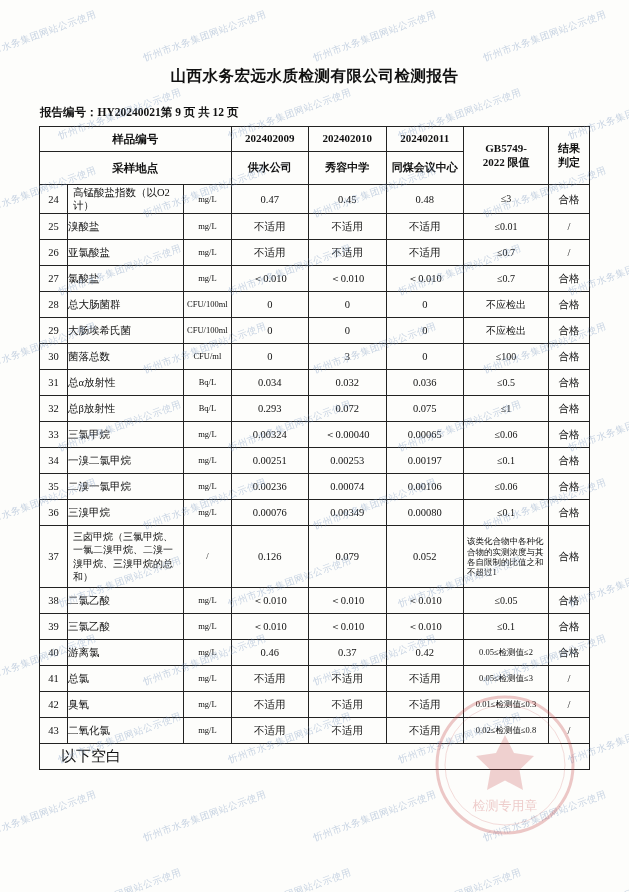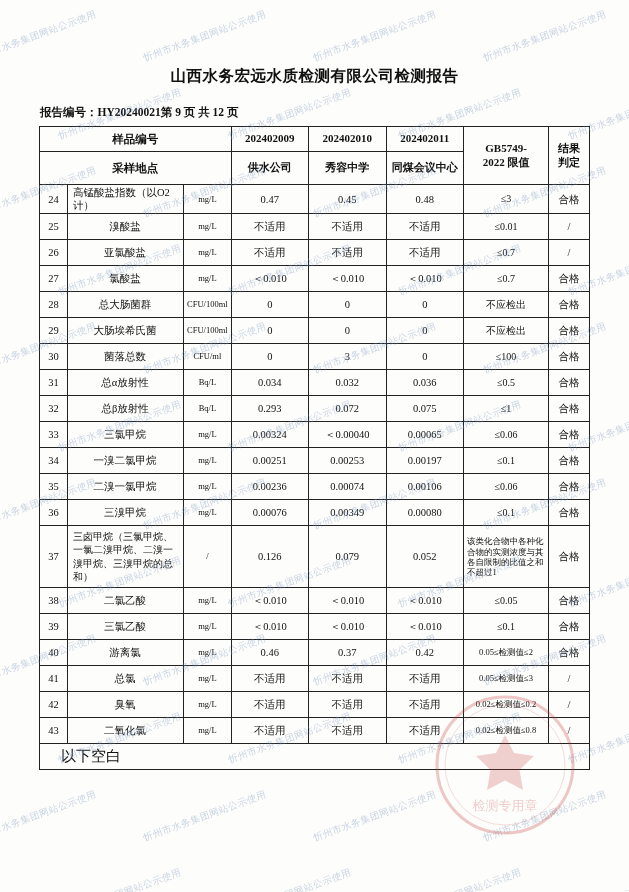--- a/index.html
+++ b/index.html
@@ -46,21 +46,21 @@
     line-height:1.25;
   }
   .hdr{font-weight:bold;font-size:11.5px;}
   .hdr-small{font-weight:bold;font-size:11px;}
   .c-no{width:26px;font-size:10.5px;}
   .c-item{width:108px;text-align:left;padding-left:5px;font-size:10.5px;}
   .c-unit{width:44px;font-size:8.5px;}
   .c-val{width:72px;font-size:10.5px;}
   .c-limit{width:79px;font-size:10px;}
   .c-judge{width:38px;font-size:10.5px;}
-  .item-center{text-align:center;padding-left:0;font-family:Liberation Serif, serif;}
+  .item-center{text-align:left;padding-left:0;font-family:Liberation Serif, serif;}
   .tall{height:62px;}
   .small-limit{font-size:8.5px;}
   .limit-multi{font-size:8.5px;line-height:1.2;text-align:left;padding:2px 3px;}
   .footer-note{
     width:551px;margin:0 auto;
     font-size:15px;
     border:1px solid #222;border-top:none;
     text-align:left;padding:3px 21px;
     box-sizing:border-box;
   }
@@ -321,21 +321,21 @@
           <td class="c-limit small-limit">0.05≤检测值≤3</td>
           <td class="c-judge">/</td>
         </tr>
         <tr class="row-h">
           <td class="c-no">42</td>
           <td class="c-item item-center">臭氧</td>
           <td class="c-unit">mg/L</td>
           <td class="c-val">不适用</td>
           <td class="c-val">不适用</td>
           <td class="c-val">不适用</td>
-          <td class="c-limit small-limit">0.02≤检测值≤0.2</td>
+          <td class="c-limit small-limit">0.01≤检测值≤0.3</td>
           <td class="c-judge">/</td>
         </tr>
         <tr class="row-h">
           <td class="c-no">43</td>
           <td class="c-item item-center">二氧化氯</td>
           <td class="c-unit">mg/L</td>
           <td class="c-val">不适用</td>
           <td class="c-val">不适用</td>
           <td class="c-val">不适用</td>
           <td class="c-limit small-limit">0.02≤检测值≤0.8</td>

